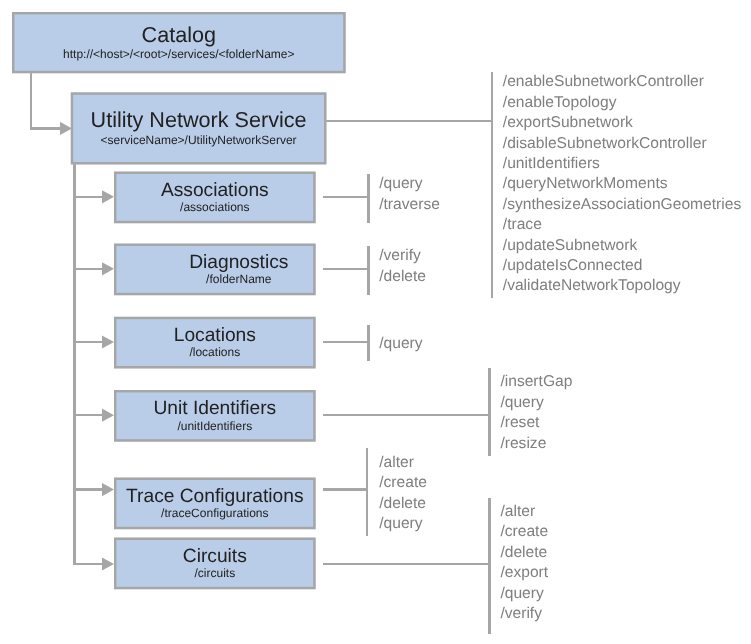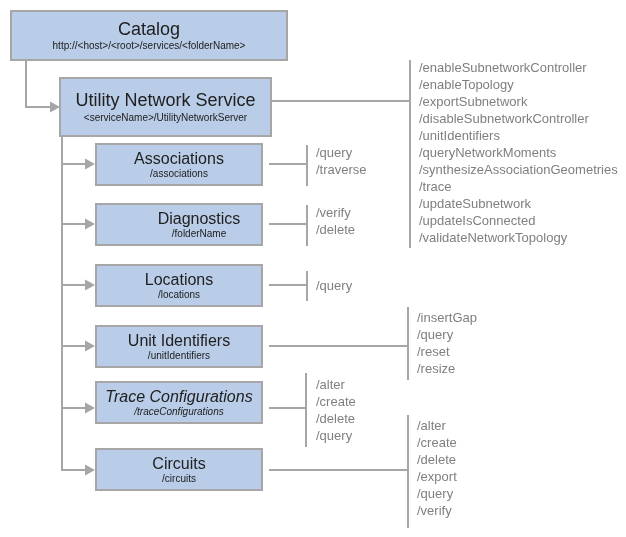--- a/index.html
+++ b/index.html
@@ -52,21 +52,21 @@
   .node-sub{white-space:nowrap;font-size:10px;margin-top:1px;}
   .t-lg{font-size:18px;}
   .t-md{font-size:16px;}
   .catalog{left:10px;top:10px;width:278px;height:51px;}
   .service{left:59px;top:77px;width:213px;height:60px;}
   .child{left:95px;width:168px;height:43px;}
   .n0{top:143px;}
   .n1{top:203px;padding-left:40px;}
   .n2{top:264px;}
   .n3{top:325px;}
-  .n4{top:381px;font-style:italic;}
+  .n4{top:398px;}
   .n5{top:448px;}
   .ops{
     position:absolute;
     font-size:13px;
     line-height:17px;
     color:var(--operation-text,#7f7f7f);
     white-space:nowrap;
   }
   .ops-service{left:419px;top:59px;}
   .ops-n0{left:316px;top:144px;}

